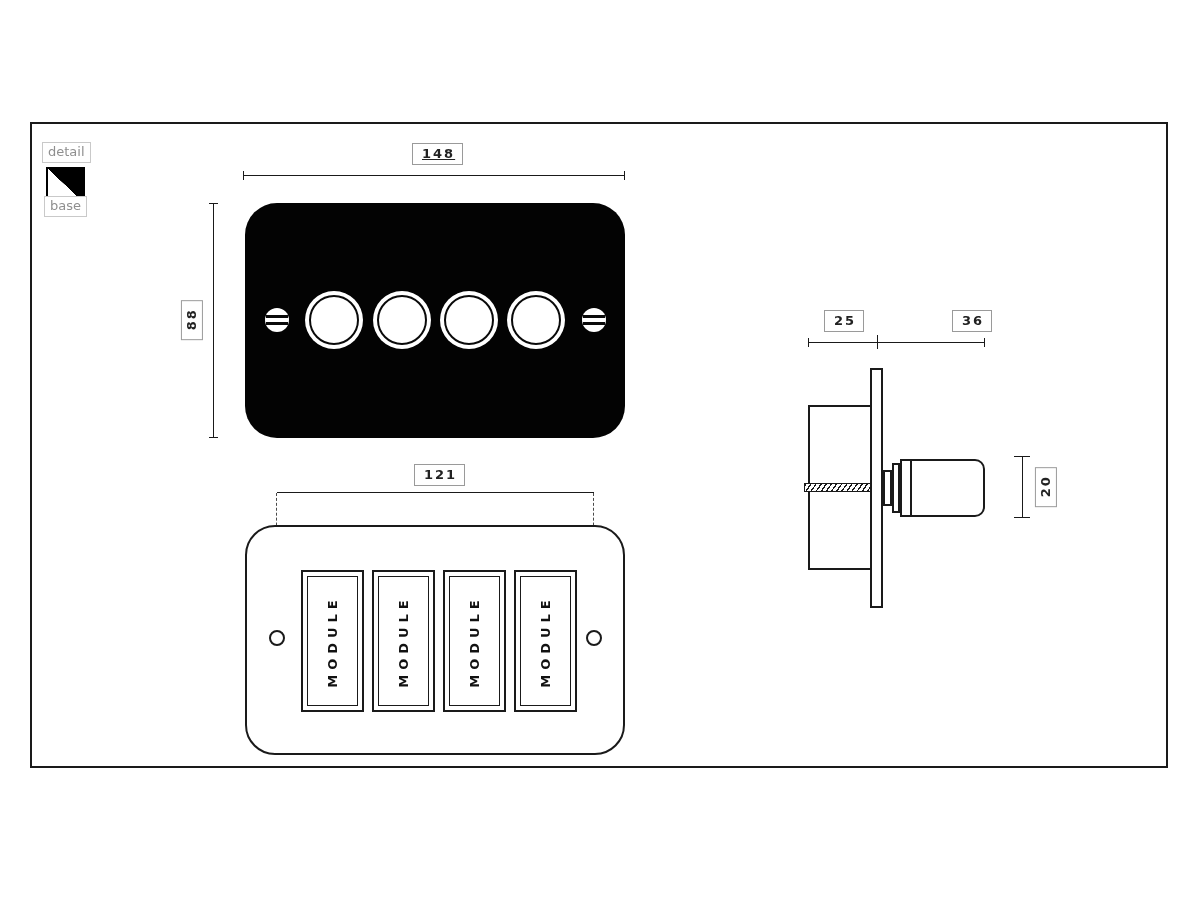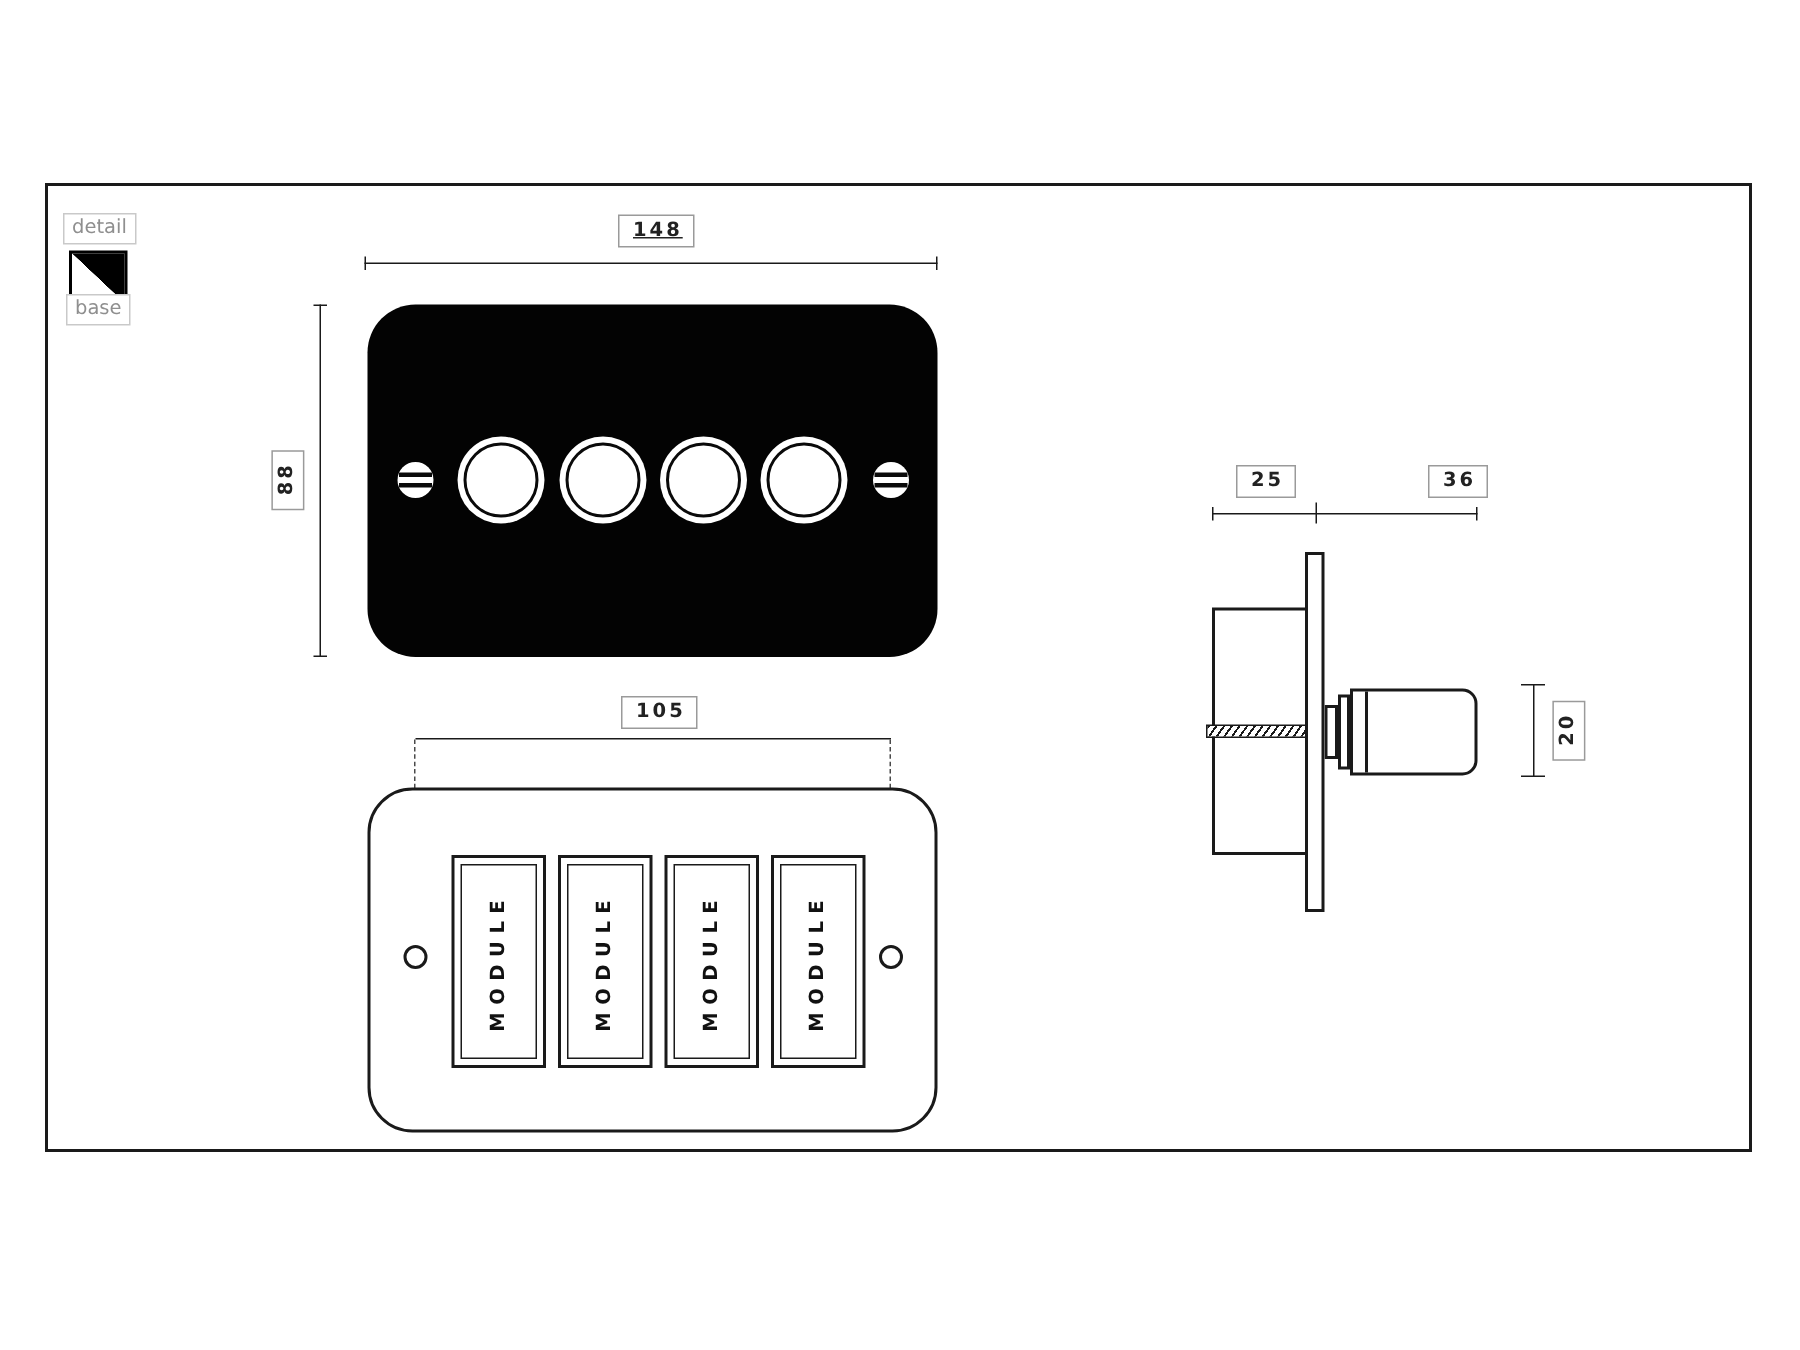--- a/index.html
+++ b/index.html
@@ -85,21 +85,21 @@
 
   <div class="plate-front">
     <div class="screw" style="left:20px; top:105px;"></div>
     <div class="knob" style="left:60px; top:88px;"></div>
     <div class="knob" style="left:128px; top:88px;"></div>
     <div class="knob" style="left:195px; top:88px;"></div>
     <div class="knob" style="left:262px; top:88px;"></div>
     <div class="screw" style="left:337px; top:105px;"></div>
   </div>
 
-  <div class="dim-box" style="left:414px; top:464px;">105</div>
+  <div class="dim-box" style="left:414px; top:464px;">121</div>
   <div class="hline" style="left:277px; top:492px; width:317px;"></div>
   <div class="vdash" style="left:276px; top:493px; height:136px;"></div>
   <div class="vdash" style="left:593px; top:493px; height:136px;"></div>
 
   <div class="plate-back">
     <div class="module" style="left:54px;">
       <div class="module-inner"></div>
       <span class="module-label">MODULE</span>
     </div>
     <div class="module" style="left:125px;">

